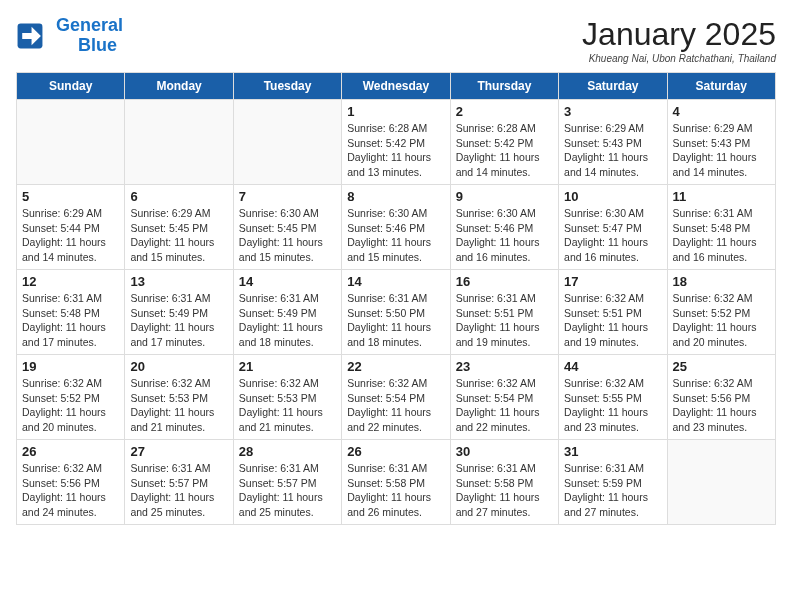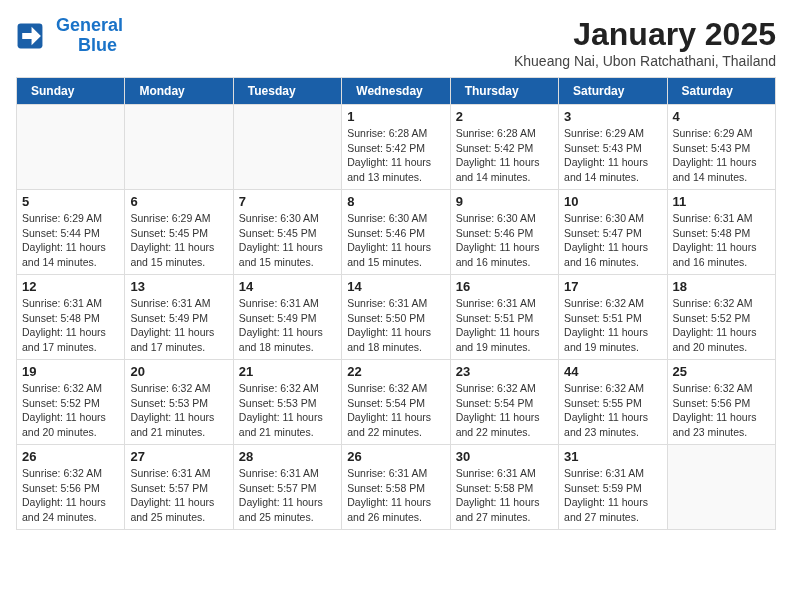--- a/index.html
+++ b/index.html
@@ -32,36 +32,37 @@
     }
     .logo-icon {
       width: 28px;
       height: 28px;
     }
     .title-block {
       text-align: right;
     }
     .cal-title {
       font-size: 32px;
-      font-weight: bold;
+      font-weight: normal;
       color: #222;
     }
     .cal-subtitle {
-      font-size: 14px;
+      font-size: 10px;
       color: #444;
+      font-style: italic;
     }
     .calendar-table {
       width: 100%;
       border-collapse: collapse;
       font-size: 11px;
     }
     .calendar-table th {
       background-color: #1a5fa8;
       color: #fff;
-      text-align: left;
+      text-align: center;
       padding: 6px 14px;
       font-size: 12px;
       font-weight: bold;
       border: 1px solid #ddd;
     }
     .calendar-table td {
       border: 1px solid #ddd;
       vertical-align: top;
       padding: 4px 5px;
       height: 85px;

